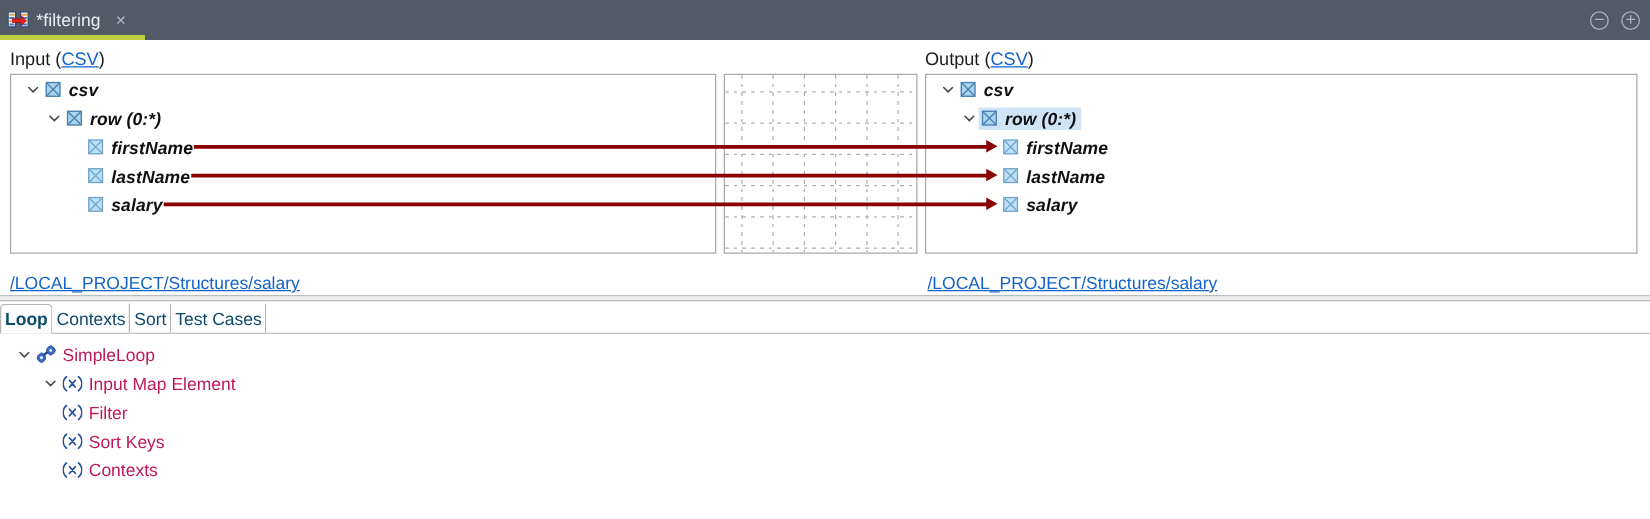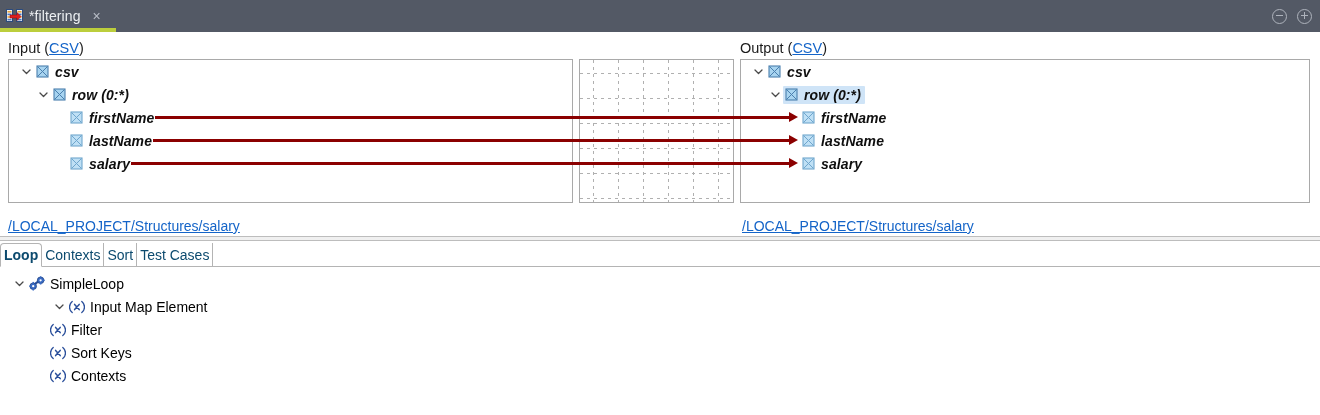--- a/index.html
+++ b/index.html
@@ -214,21 +214,21 @@
 
   .btree { position: absolute; left: 0; right: 0; }
   .brow {
     height: 23px;
     display: flex;
     align-items: center;
     white-space: nowrap;
   }
   .blabel {
     font-size: 14px;
-    color: #000000;
+    color: #be185d;
   }
   .bico { width: 16px; height: 16px; flex: none; display: block; margin-right: 5px; }
 </style>
 </head>
 <body>
 
 <div class="titlebar">
   <div class="tab">
     <span class="tab-icon">
       <svg width="17" height="16" viewBox="0 0 17 16">
@@ -477,21 +477,21 @@
             <rect x="3.5" y="12.9" width="1.5" height="1.6"></rect>
             <rect x="0.4" y="9.4" width="1.6" height="1.5"></rect>
             <rect x="10.9" y="0.3" width="1.5" height="1.6"></rect>
             <rect x="14.1" y="3.6" width="1.6" height="1.5"></rect>
             <rect x="10.9" y="6.9" width="1.5" height="1.6"></rect>
           </g>
         </svg>
       </span>
       <span class="blabel">SimpleLoop</span>
     </div>
-    <div class="brow" style="padding-left: 52px;">
+    <div class="brow" style="padding-left: 33px;">
       <span class="twist">
         <svg width="9" height="9" viewBox="0 0 9 9">
           <path d="M1 3 L4.5 6.5 L8 3" fill="none" stroke="#4a4a4a" stroke-width="1.3" stroke-linecap="round" stroke-linejoin="round"></path>
         </svg>
       </span>
       <span style="display: inline-flex; margin-left: 2px;">
         <svg class="bico" viewBox="0 0 16 16">
           <path d="M3.2 2.4 A7.2 7.2 0 0 0 3.2 13.6" fill="none" stroke="#2a4f9b" stroke-width="1.3" stroke-linecap="round"></path>
           <path d="M12.8 2.4 A7.2 7.2 0 0 1 12.8 13.6" fill="none" stroke="#2a4f9b" stroke-width="1.3" stroke-linecap="round"></path>
           <path d="M5.6 5.4 L10.2 10.6 M10.2 5.4 L5.6 10.6" stroke="#2a4f9b" stroke-width="1.5" stroke-linecap="round"></path>

